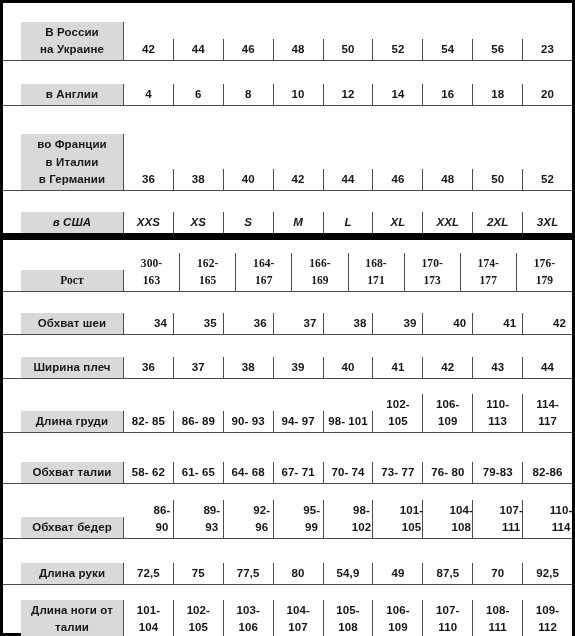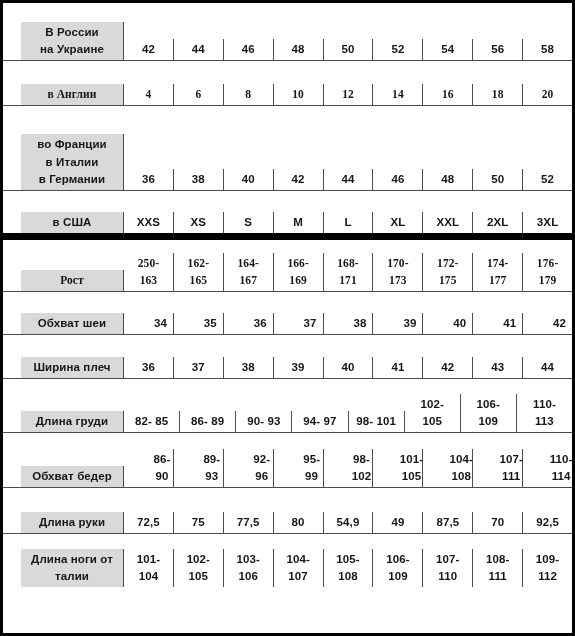--- a/index.html
+++ b/index.html
@@ -74,23 +74,23 @@
     padding: 2px 4px;
   }
 
   .cell-val {
     flex: 1 1 0;
     min-width: 0;
   }
 
   
   .r-russia   { height: 58px; }
-  .r-england  { height: 45px; font-family: Liberation Serif, serif; }
+  .r-england  { height: 45px; }
   .r-france   { height: 85px; }
-  .r-usa      { height: 42px; }
+  .r-usa      { height: 42px; font-style: italic; }
 
   
   .r-height   { height: 52px; font-family: Liberation Serif, serif; }
   .r-neck     { height: 43px; gap: 24px; }
   .r-shoulder { height: 44px; }
   .r-chest    { height: 54px; }
   .r-waist    { height: 51px; }
   .r-hips     { height: 55px; gap: 27px; }
   .r-arm      { height: 46px; }
   .r-leg      { height: 53px; }
@@ -106,21 +106,21 @@
       <div class="cell cell-label">В России
 на Украине</div>
       <div class="cell cell-val">42</div>
       <div class="cell cell-val">44</div>
       <div class="cell cell-val">46</div>
       <div class="cell cell-val">48</div>
       <div class="cell cell-val">50</div>
       <div class="cell cell-val">52</div>
       <div class="cell cell-val">54</div>
       <div class="cell cell-val">56</div>
-      <div class="cell cell-val">58</div>
+      <div class="cell cell-val">23</div>
     </div>
 
     <div class="row r-england">
       <div class="cell cell-label">в Англии</div>
       <div class="cell cell-val">4</div>
       <div class="cell cell-val">6</div>
       <div class="cell cell-val">8</div>
       <div class="cell cell-val">10</div>
       <div class="cell cell-val">12</div>
       <div class="cell cell-val">14</div>
@@ -158,34 +158,32 @@
     </div>
 
   </div>
 
   <div class="block-divider"></div>
 
   <div class="block block-body">
 
     <div class="row r-height">
       <div class="cell cell-label">Рост</div>
-      <div class="cell cell-val">250-
+      <div class="cell cell-val">300-
 163</div>
       <div class="cell cell-val">162-
 165</div>
       <div class="cell cell-val">164-
 167</div>
       <div class="cell cell-val">166-
 169</div>
       <div class="cell cell-val">168-
 171</div>
       <div class="cell cell-val">170-
 173</div>
-      <div class="cell cell-val">172-
-175</div>
       <div class="cell cell-val">174-
 177</div>
       <div class="cell cell-val">176-
 179</div>
     </div>
 
     <div class="row r-neck">
       <div class="cell cell-label">Обхват шеи</div>
       <div class="cell cell-val">34</div>
       <div class="cell cell-val">35</div>
@@ -217,22 +215,36 @@
       <div class="cell cell-val">86- 89</div>
       <div class="cell cell-val">90- 93</div>
       <div class="cell cell-val">94- 97</div>
       <div class="cell cell-val">98- 101</div>
       <div class="cell cell-val">102-
 105</div>
       <div class="cell cell-val">106-
 109</div>
       <div class="cell cell-val">110-
 113</div>
-    </div>
-
+      <div class="cell cell-val">114-
+117</div>
+    </div>
+
+    <div class="row r-waist">
+      <div class="cell cell-label">Обхват талии</div>
+      <div class="cell cell-val">58- 62</div>
+      <div class="cell cell-val">61- 65</div>
+      <div class="cell cell-val">64- 68</div>
+      <div class="cell cell-val">67- 71</div>
+      <div class="cell cell-val">70- 74</div>
+      <div class="cell cell-val">73- 77</div>
+      <div class="cell cell-val">76- 80</div>
+      <div class="cell cell-val">79-83</div>
+      <div class="cell cell-val">82-86</div>
+    </div>
 
     <div class="row r-hips">
       <div class="cell cell-label">Обхват бедер</div>
       <div class="cell cell-val">86- 90</div>
       <div class="cell cell-val">89- 93</div>
       <div class="cell cell-val">92- 96</div>
       <div class="cell cell-val">95- 99</div>
       <div class="cell cell-val">98- 102</div>
       <div class="cell cell-val">101-
 105</div>

